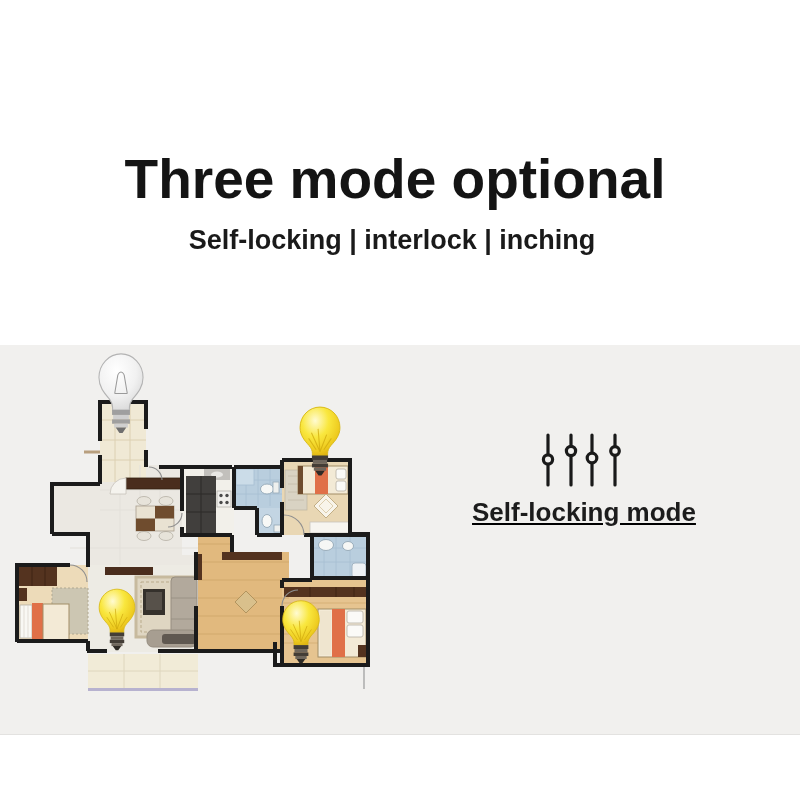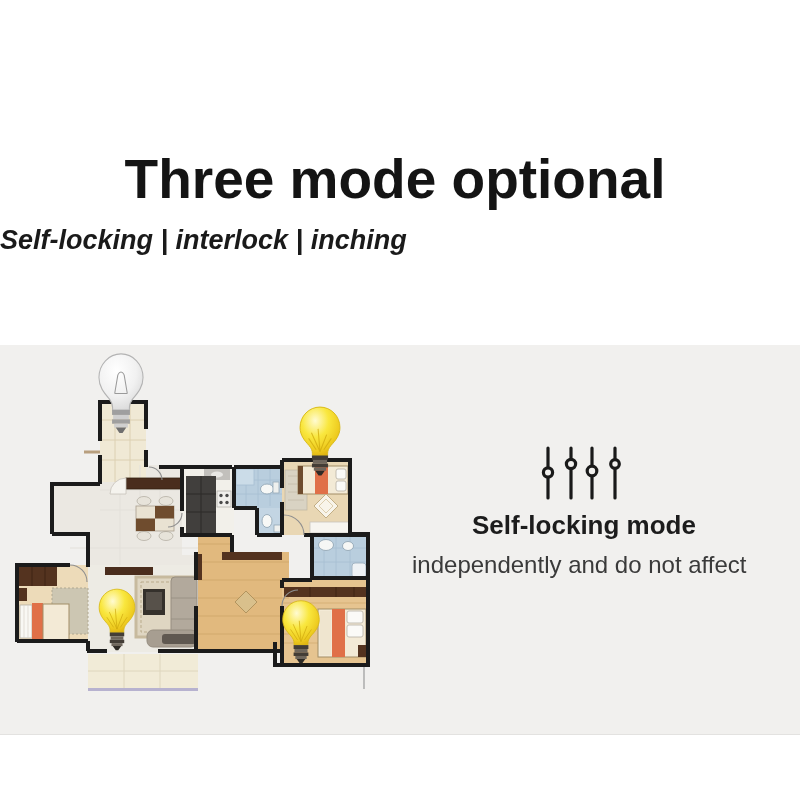--- a/index.html
+++ b/index.html
@@ -1,29 +1,29 @@
 <!DOCTYPE html>
 <html><head>
 <meta charset="utf-8">
 <style>
   html,body{margin:0;padding:0;background:#ffffff;}
   .canvas{position:relative;width:800px;height:800px;background:#ffffff;overflow:hidden;
           font-family:"Liberation Sans",sans-serif;}
   
   .title{position:absolute;top:148px;left:0;width:790px;margin:0;text-align:center;
          font-size:55px;line-height:62px;font-weight:700;color:#141414;letter-spacing:0px;}
-  .subtitle{position:absolute;top:224px;left:0;width:784px;text-align:left;
-         font-size:27px;line-height:32px;font-weight:700;color:#1a1a1a;font-style:italic;}
+  .subtitle{position:absolute;top:224px;left:0;width:784px;text-align:center;
+         font-size:27px;line-height:32px;font-weight:700;color:#1a1a1a;}
   
   .band{position:absolute;top:345px;left:0;width:800px;height:389px;background:#f1f0ee;
         border-bottom:1px solid #e3e2e0;}
   
   .floorplan{position:absolute;top:348px;left:10px;width:390px;height:365px;}
   
-  .mode-panel{position:absolute;top:443px;left:400px;width:380px;}
+  .mode-panel{position:absolute;top:430px;left:400px;width:380px;text-decoration:underline;}
   .sliders-wrap{width:92px;height:60px;margin-left:136px;}
   .mode-heading{margin:6px 12px 0 0;text-align:center;font-size:26px;line-height:32px;
         font-weight:700;color:#1c1c1c;}
   .mode-desc{margin-top:9px;padding-left:12px;color:#3a3a3a;font-size:24px;line-height:29.5px;
         font-weight:400;}
 </style>
 </head>
 <body>
 
 <div class="canvas">
@@ -238,17 +238,16 @@
         <g fill="#f1f0ee" stroke="#1a1a1a" stroke-width="3.2">
           <circle cx="12" cy="29.5" r="4.6"></circle>
           <circle cx="35" cy="21" r="4.6"></circle>
           <circle cx="56" cy="28" r="4.8"></circle>
           <circle cx="79" cy="21" r="4.3"></circle>
         </g>
       </svg>
     </div>
     <div class="mode-heading">Self-locking mode</div>
     <div class="mode-desc">
-      <div>independently and do not affect</div>
     </div>
   </div>
 
 </div>
 
 </body></html>

